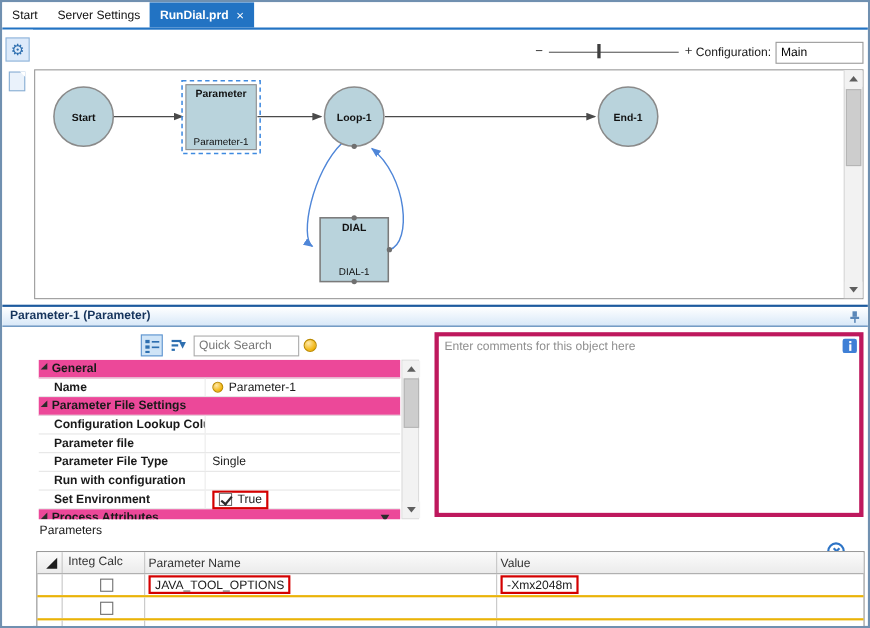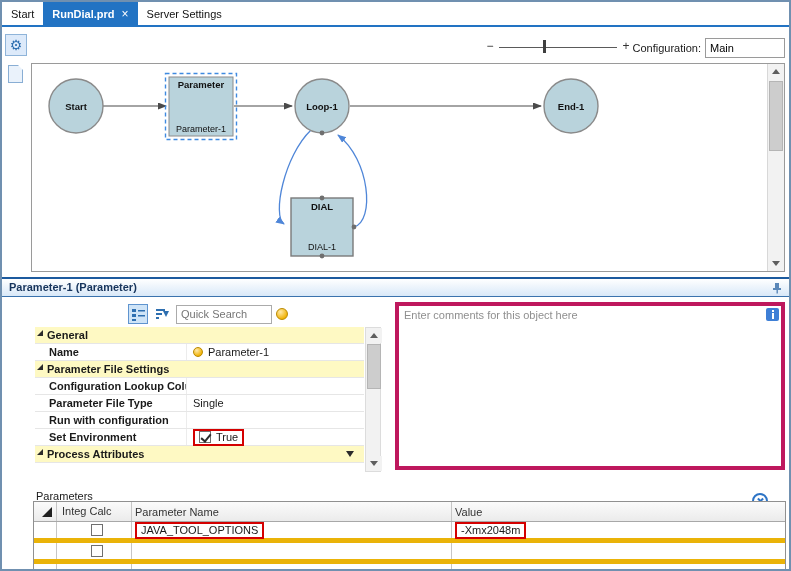--- a/index.html
+++ b/index.html
@@ -80,21 +80,21 @@
                font:11px "Liberation Sans",sans-serif; color:#333; }
   .badge { width:12px; height:12px; border-radius:50%;
            background:radial-gradient(circle at 35% 30%, #ffe9a8, #f0b000 75%);
            border:1px solid #bb8a00; }
   .mini-badge { width:10px; height:10px; border-radius:50%; display:inline-block;
            background:radial-gradient(circle at 35% 30%, #ffe9a8, #f0b000 75%);
            border:1px solid #bb8a00; margin-right:5px; vertical-align:-2px; }
   .pg-grid { position:absolute; left:4px; top:25px; right:17px; bottom:0;
              overflow:hidden; background:#fff; }
   .pg-row { display:flex; height:17px; border-bottom:1px solid #e6e6e6; align-items:center; }
-  .pg-row.cat { background:#fef9c3; font-weight:bold; }
+  .pg-row.cat { background:#ec4899; font-weight:bold; }
   .cat-glyph { width:0; height:0; border-bottom:6px solid #2b2b2b;
                border-left:6px solid transparent; margin:0 4px 4px 2px; }
   .pg-label { width:152px; padding-left:14px; border-right:1px solid #ececec;
               height:100%; line-height:16px; overflow:hidden; white-space:nowrap;font-weight:bold; }
   .pg-value { flex:1; padding-left:6px; line-height:16px; display:flex; align-items:center; }
   .scroll-hint { margin-left:auto; margin-right:10px; width:0; height:0;
                border-left:4px solid transparent; border-right:4px solid transparent;
                border-top:6px solid #2b2b2b; }
   .pg-scroll { position:absolute; right:0; top:25px; width:16px; bottom:0;
                background:#f2f2f2; border:1px solid #dcdcdc; }
@@ -111,57 +111,57 @@
   .comments textarea { width:100%; height:100%; border:none; resize:none; outline:none;
               padding:3px 5px; font:11px "Liberation Sans",sans-serif; color:#222; }
   .comments textarea::placeholder { color:#8f8f8f; }
   .info-icon { position:absolute; right:2px; top:2px; width:13px; height:13px;
               background:#3e7fd6; border-radius:2px; }
   .info-icon::before { content:""; position:absolute; left:5.5px; top:2px;
               width:2px; height:2px; background:#fff; }
   .info-icon::after { content:""; position:absolute; left:5.5px; top:5px;
               width:2px; height:6px; background:#fff; }
   
-  .params-title { position:absolute; left:34px; top:474px; color:#1a1a1a;margin-top:14px; }
+  .params-title { position:absolute; left:34px; top:474px; color:#1a1a1a; }
   .clear-btn { position:absolute; right:21px; top:491px; width:16px; height:16px;
                border:2px solid #2d74c6; border-radius:50%; background:#fff; }
   .clear-btn::before,.clear-btn::after { content:""; position:absolute; left:2.5px; top:5px;
                width:7px; height:1.6px; background:#2d74c6; }
   .clear-btn::before { transform:rotate(45deg); } .clear-btn::after { transform:rotate(-45deg); }
   .params-table { position:absolute; left:31px; top:499px; right:3px; bottom:-10px;
                border:1px solid #909090; background:#fff; }
   .pt-header { display:flex; height:20px; background:linear-gradient(#fbfbfb,#ebebeb);
                border-bottom:1px solid #a8a8a8; color:#333; }
-  .pt-row { display:flex; height:21px; border-bottom:5px solid #eab308; }
+  .pt-row { display:flex; height:21px; border-bottom:2px solid #eab308; }
   .c0 { width:23px; border-right:1px solid #c6c6c6; position:relative; }
   .c1 { width:75px; border-right:1px solid #c6c6c6; padding-left:5px; line-height:19px;
         display:flex; align-items:center; }
   .c2 { width:320px; border-right:1px solid #c6c6c6; padding-left:3px;
         display:flex; align-items:center; }
   .c3 { flex:1; padding-left:3px; display:flex; align-items:center; }
   .pt-header .c1,.pt-header .c2,.pt-header .c3 { font-weight:400; }
   .corner-tri { position:absolute; right:4px; bottom:4px; width:0; height:0;
         border-left:10px solid transparent; border-bottom:10px solid #1f1f1f; }
   .cb-center { margin:0 auto; }
 </style>
 </head>
 <body>
 
 <div class="window">
 
   <div class="tabbar">
     <div class="tab">
       <span>Start</span>
     </div>
+    <div class="tab">
+      <span>Server Settings</span>
+    </div>
     <div class="tab active">
       <span>RunDial.prd</span>
       <span class="tab-close">×</span>
-    </div>
-    <div class="tab">
-      <span>Server Settings</span>
     </div>
   </div>
 
   <div class="left-strip">
     <div class="tool-gear">
       <span>⚙</span>
     </div>
     <div class="tool-doc"></div>
   </div>
 
@@ -275,20 +275,26 @@
         <span class="cat-glyph"></span>
         <span>Parameter File Settings</span>
       </div>
       <div class="pg-row">
         <div class="pg-label">Configuration Lookup Column</div>
         <div class="pg-value">
             <span></span>
           </div>
       </div>
       <div class="pg-row">
+        <div class="pg-label">Parameter file</div>
+        <div class="pg-value">
+            <span></span>
+          </div>
+      </div>
+      <div class="pg-row">
         <div class="pg-label">Parameter File Type</div>
         <div class="pg-value">
             <span>Single</span>
           </div>
       </div>
       <div class="pg-row">
         <div class="pg-label">Run with configuration</div>
         <div class="pg-value">
             <span></span>
           </div>

